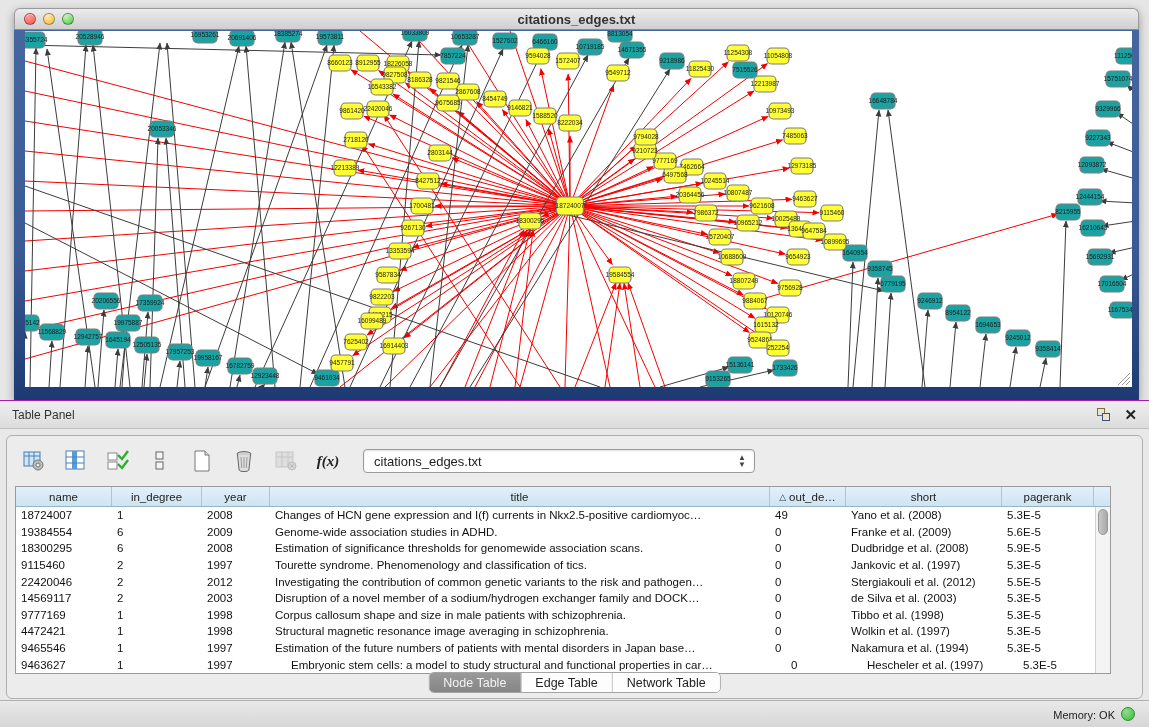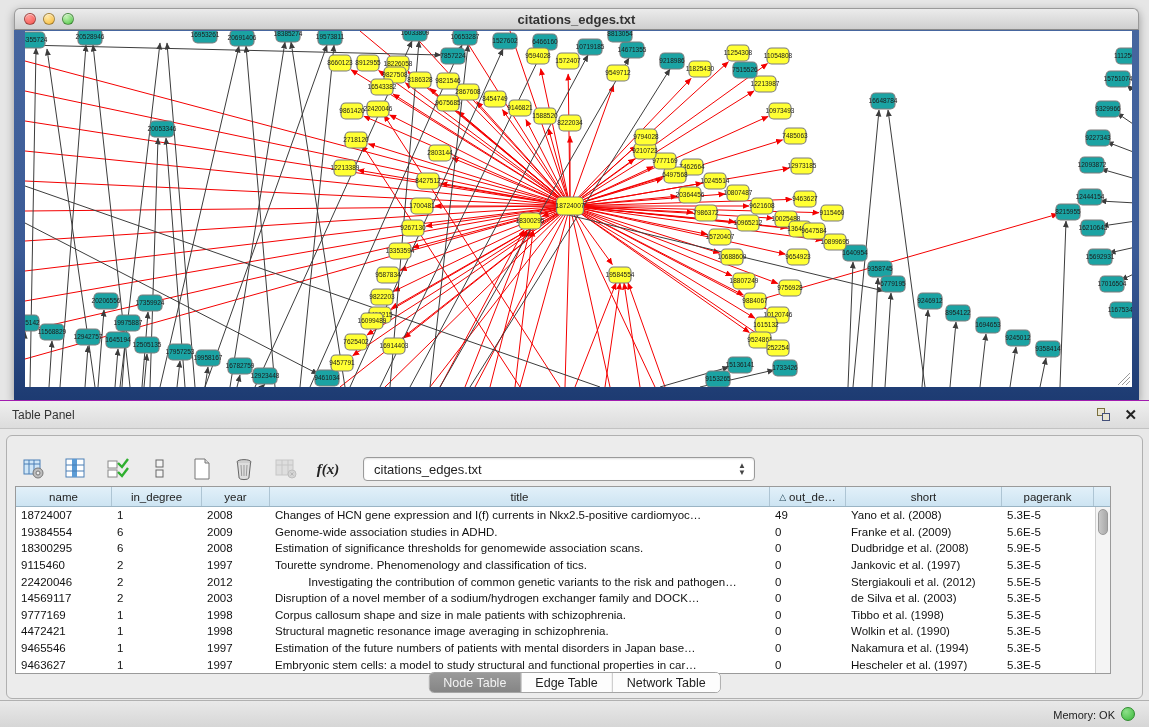--- a/index.html
+++ b/index.html
@@ -34,21 +34,21 @@
   .tp-title { font-size:12px; color:#333; margin-left:12px; }
   .tp-icons { margin-left:auto; margin-right:12px; display:flex; gap:14px; align-items:center; }
   .float-icon { width:13px; height:13px; position:relative; }
   .float-icon .sq1,.float-icon .sq2 { position:absolute; width:8px; height:8px;
                border:1px solid #7a6f3d; background:#e9e5d2; }
   .float-icon .sq1{left:0;top:0;} .float-icon .sq2{right:0;bottom:0;border-color:#44507a;}
   .close-x { font-size:15px; font-weight:bold; color:#222; line-height:13px; cursor:default; }
 
   .tp-container { position:absolute; left:6px; top:34px; width:1137px; height:264px;
                   background:#ececec; border:1px solid #b0b0b0; border-radius:6px; }
-  .toolbar { position:absolute; left:14px; top:16px; height:34px; display:flex;
+  .toolbar { position:absolute; left:14px; top:8px; height:34px; display:flex;
              align-items:center; gap:16px; }
   .tb-icon { width:26px; height:26px; display:flex; align-items:center; justify-content:center; }
   .fx { font-family:"Liberation Serif", serif; font-style:italic; font-weight:bold;
         font-size:15px; color:#222; }
   .combo { width:392px; height:24px; background:#fff; border:1px solid #9a9a9a;
            border-radius:4px; display:flex; align-items:center; margin-left:6px;
            box-shadow:inset 0 1px 2px rgba(0,0,0,.12); }
   .combo-label { font-size:13px; color:#222; margin-left:10px; flex:1; }
   .combo-arrows { font-size:8px; color:#444; line-height:7px; margin-right:8px; text-align:center; }
 
@@ -674,21 +674,21 @@
             <div class="td" style="width: 68px;">1997</div>
             <div class="td" style="width: 500px;">Tourette syndrome. Phenomenology and classification of tics.</div>
             <div class="td" style="width: 76px;">0</div>
             <div class="td" style="width: 156px;">Jankovic et al. (1997)</div>
             <div class="td" style="width: 92px;">5.3E-5</div>
           </div>
           <div class="trow">
             <div class="td" style="width: 96px;">22420046</div>
             <div class="td" style="width: 90px;">2</div>
             <div class="td" style="width: 68px;">2012</div>
-            <div class="td" style="width: 500px; text-align: center;">Investigating the contribution of common genetic variants to the risk and pathogen…</div>
+            <div class="td" style="width: 500px;">Investigating the contribution of common genetic variants to the risk and pathogen…</div>
             <div class="td" style="width: 76px;">0</div>
             <div class="td" style="width: 156px;">Stergiakouli et al. (2012)</div>
             <div class="td" style="width: 92px;">5.5E-5</div>
           </div>
           <div class="trow">
             <div class="td" style="width: 96px;">14569117</div>
             <div class="td" style="width: 90px;">2</div>
             <div class="td" style="width: 68px;">2003</div>
             <div class="td" style="width: 500px;">Disruption of a novel member of a sodium/hydrogen exchanger family and DOCK…</div>
             <div class="td" style="width: 76px;">0</div>
@@ -703,37 +703,37 @@
             <div class="td" style="width: 76px;">0</div>
             <div class="td" style="width: 156px;">Tibbo et al. (1998)</div>
             <div class="td" style="width: 92px;">5.3E-5</div>
           </div>
           <div class="trow">
             <div class="td" style="width: 96px;">4472421</div>
             <div class="td" style="width: 90px;">1</div>
             <div class="td" style="width: 68px;">1998</div>
             <div class="td" style="width: 500px;">Structural magnetic resonance image averaging in schizophrenia.</div>
             <div class="td" style="width: 76px;">0</div>
-            <div class="td" style="width: 156px;">Wolkin et al. (1990)</div>
+            <div class="td" style="width: 156px;">Wolkin et al. (1997)</div>
             <div class="td" style="width: 92px;">5.3E-5</div>
           </div>
           <div class="trow">
             <div class="td" style="width: 96px;">9465546</div>
             <div class="td" style="width: 90px;">1</div>
             <div class="td" style="width: 68px;">1997</div>
             <div class="td" style="width: 500px;">Estimation of the future numbers of patients with mental disorders in Japan base…</div>
             <div class="td" style="width: 76px;">0</div>
             <div class="td" style="width: 156px;">Nakamura et al. (1994)</div>
             <div class="td" style="width: 92px;">5.3E-5</div>
           </div>
           <div class="trow">
             <div class="td" style="width: 96px;">9463627</div>
             <div class="td" style="width: 90px;">1</div>
             <div class="td" style="width: 68px;">1997</div>
-            <div class="td" style="width: 500px;">Embryonic stem cells: a model to study structural and functional properties in car…</div>
+            <div class="td" style="width: 500px; margin-left: 16px;">Embryonic stem cells: a model to study structural and functional properties in car…</div>
             <div class="td" style="width: 76px;">0</div>
             <div class="td" style="width: 156px;">Hescheler et al. (1997)</div>
             <div class="td" style="width: 92px;">5.3E-5</div>
           </div>
         </div>
       <div class="scrollbar">
         <div class="thumb"></div>
       </div>
     </div>
 

